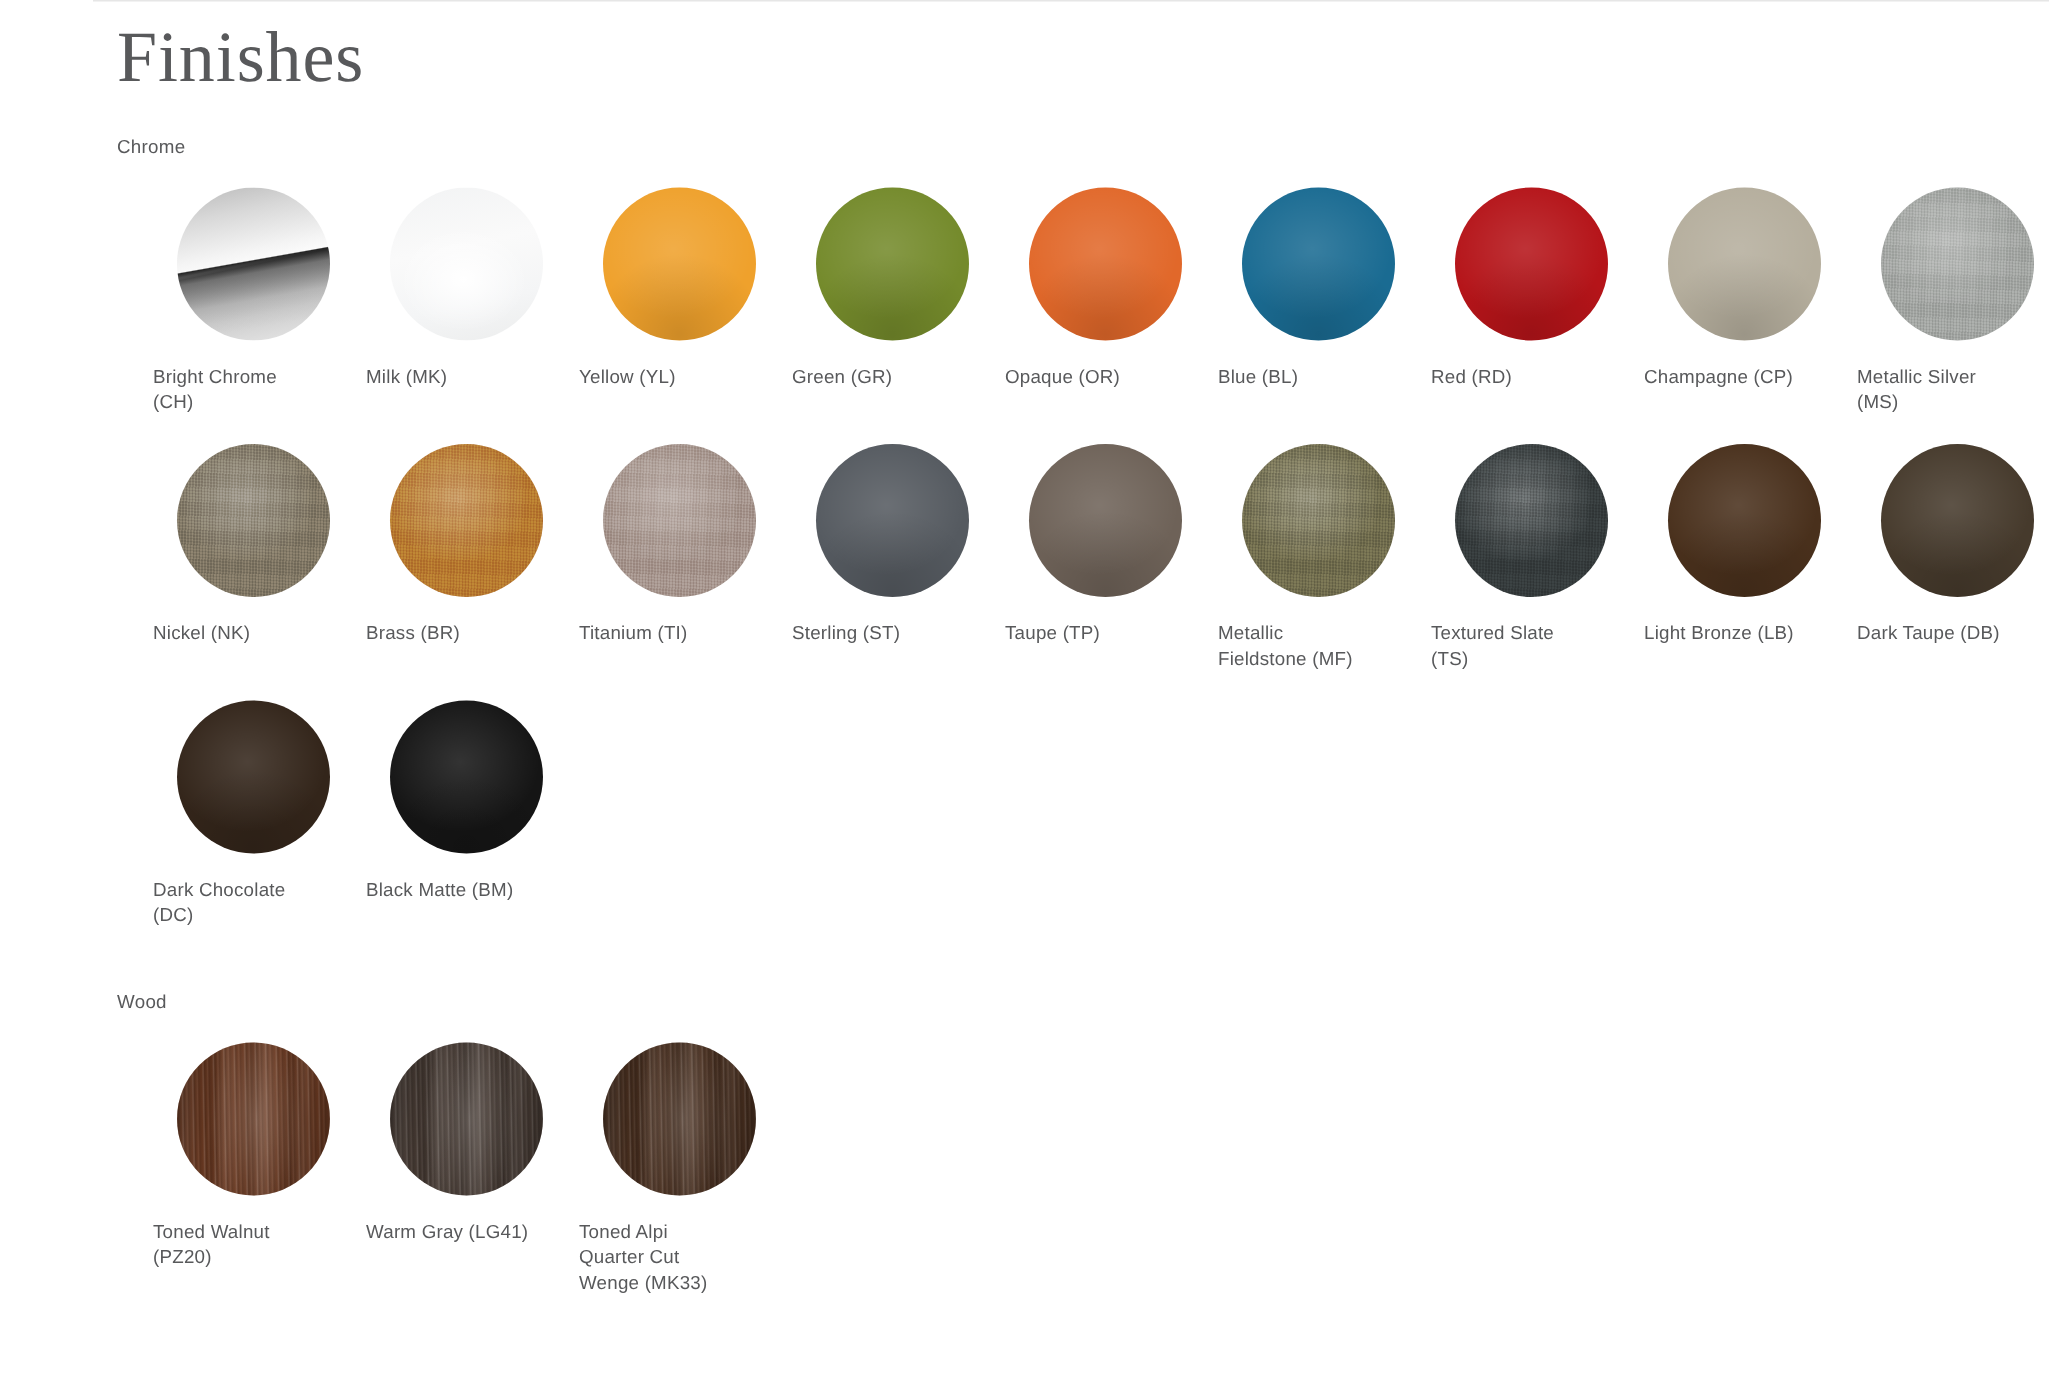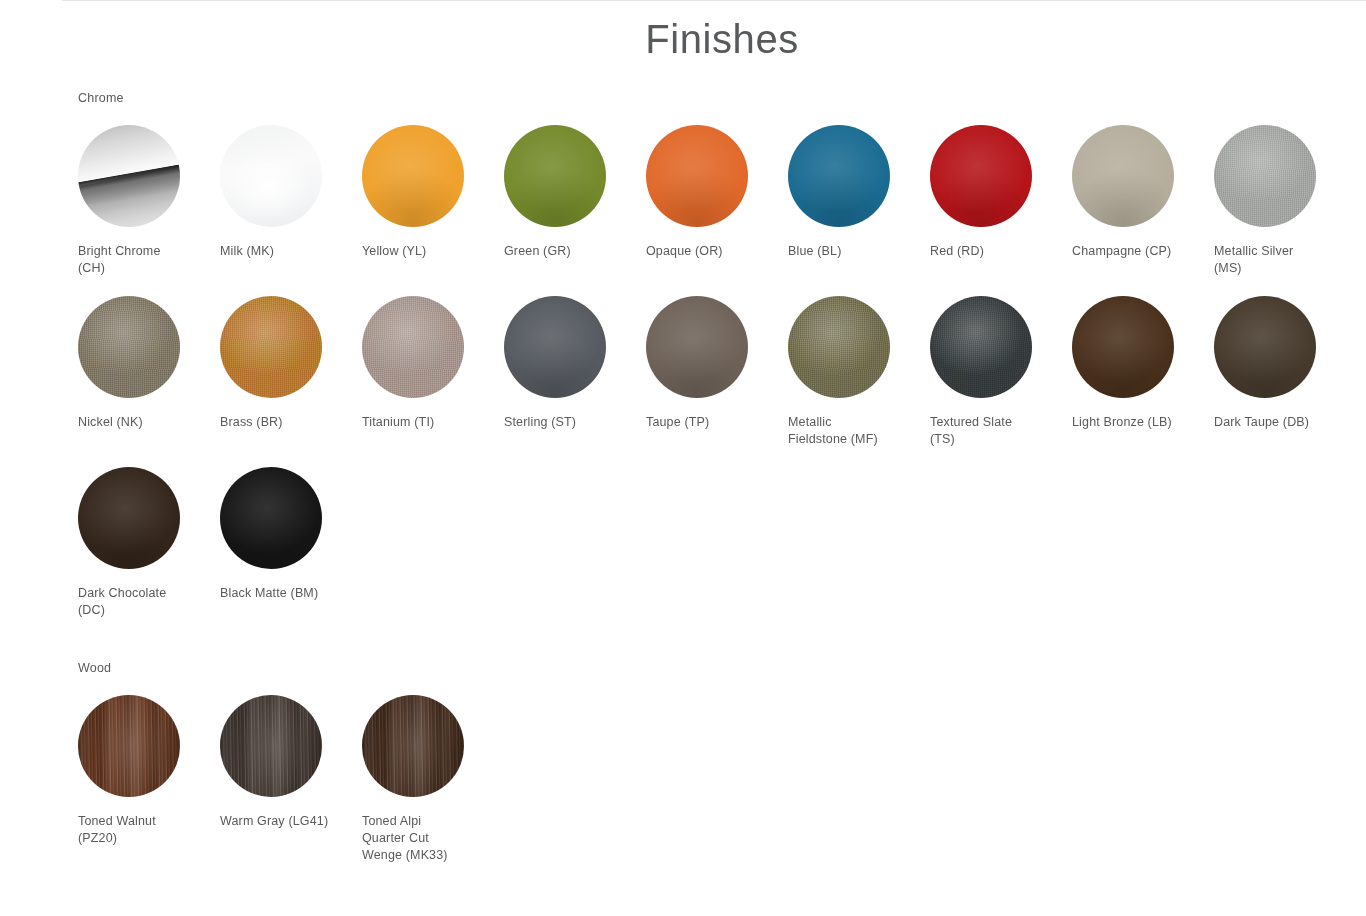--- a/index.html
+++ b/index.html
@@ -29,27 +29,26 @@
     position: absolute;
     top: 0;
     left: 0;
     width: 1366px;
     height: 916px;
     padding: 0 0 0 78px;
   }
   #page-title {
     margin: 0;
     padding-top: 16px;
-    font-size: 40px;
+    font-size: 48px;
     font-weight: 300;
     letter-spacing: 0.6px;
     color: #58595b;
     line-height: 46px;
-    font-family: Liberation Sans, sans-serif;
-    text-align: center;
+    font-family: Liberation Serif, serif;
   }
   .group {
     margin-top: 0;
   }
   .group-label {
     font-size: 12.5px;
     color: #58595b;
     letter-spacing: 0.2px;
     line-height: 16px;
   }
@@ -61,21 +60,21 @@
     flex-wrap: wrap;
     width: 1278px;
     margin: 0;
     padding: 0;
   }
   .swatch-cell {
     width: 142px;
     padding-top: 19px;
     display: flex;
     flex-direction: column;
-    align-items: flex-start;
+    align-items: flex-end;
   }
   .swatch-disc {
     width: 102px;
     height: 102px;
     border-radius: 50%;
     overflow: hidden;
     position: relative;
     flex: none;
   }
   .swatch-label {

